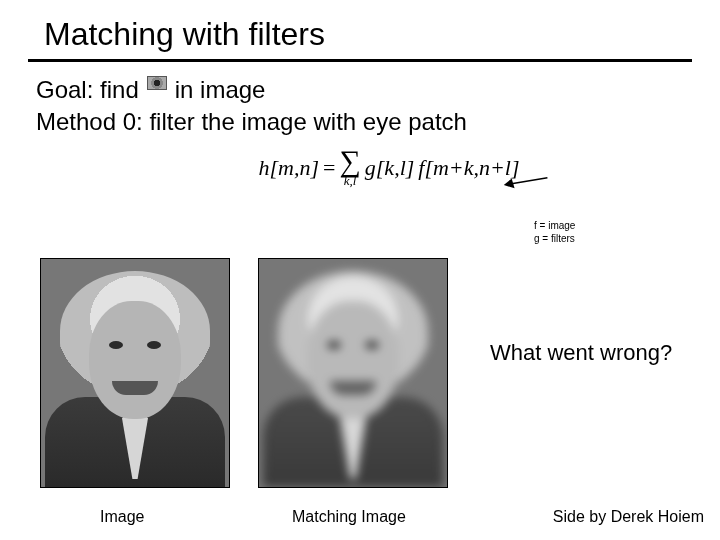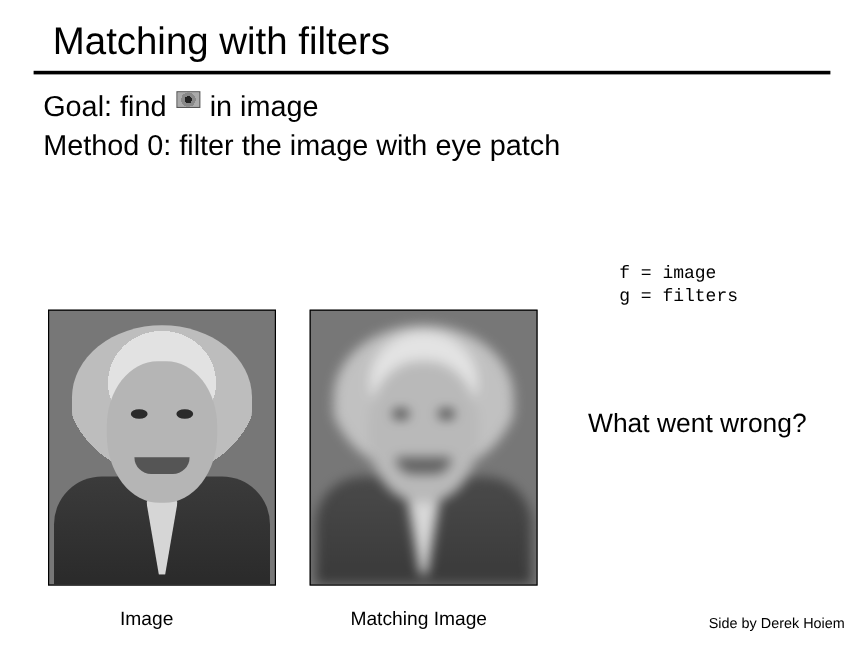--- a/index.html
+++ b/index.html
@@ -67,25 +67,24 @@
     position: absolute;
     left: 468px;
     top: 24px;
     width: 44px;
     height: 20px;
     transform: rotate(-28deg);
   }
   .arrow svg { width: 100%; height: 100%; }
   .legend {
     position: absolute;
-    left: 516px;
+    left: 534px;
     top: 220px;
-    font-size: 15px;
+    font-size: 10px;
     line-height: 1.25;
-    font-family: Liberation Mono, monospace;
   }
   .images-row {
     position: absolute;
     left: 40px;
     top: 258px;
     display: flex;
     gap: 28px;
   }
   .img-box {
     width: 190px;
@@ -174,39 +173,57 @@
     position: absolute;
     left: 490px;
     top: 340px;
     font-size: 22px;
     text-align: center;
   }
   .credit {
     position: absolute;
     right: 16px;
     bottom: 14px;
-    font-size: 12px;
+    font-size: 16px;
   }
 </style>
 </head>
 <body>
 
 <div class="title">Matching with filters</div>
 <hr class="title-rule">
 
 <div class="content">
   <div class="line">
     <span>Goal: find</span>
     <span class="eye-thumb"></span>
     <span>in image</span>
   </div>
   <div class="line">
     <span>Method 0: filter the image with eye patch</span>
   </div>
 
+  <div class="formula-wrap">
+    <span class="formula">
+      <span>h[m,n]</span>
+      <span class="up">=</span>
+      <span class="sigma">
+        <span class="sym">∑</span>
+        <span class="sub">k,l</span>
+      </span>
+      <span>g[k,l]</span>
+      <span>f[m+k,n+l]</span>
+    </span>
+    <span class="arrow">
+      <svg viewBox="0 0 44 20">
+        <line x1="42" y1="16" x2="6" y2="4" stroke="#000" stroke-width="1.6"></line>
+        <polygon points="0,2 10,0 8,10" fill="#000"></polygon>
+      </svg>
+    </span>
+  </div>
 </div>
 
 <div class="legend">
   <div>f = image</div>
   <div>g = filters</div>
 </div>
 
 <div class="images-row">
   <div class="img-box">
     <div class="portrait">

